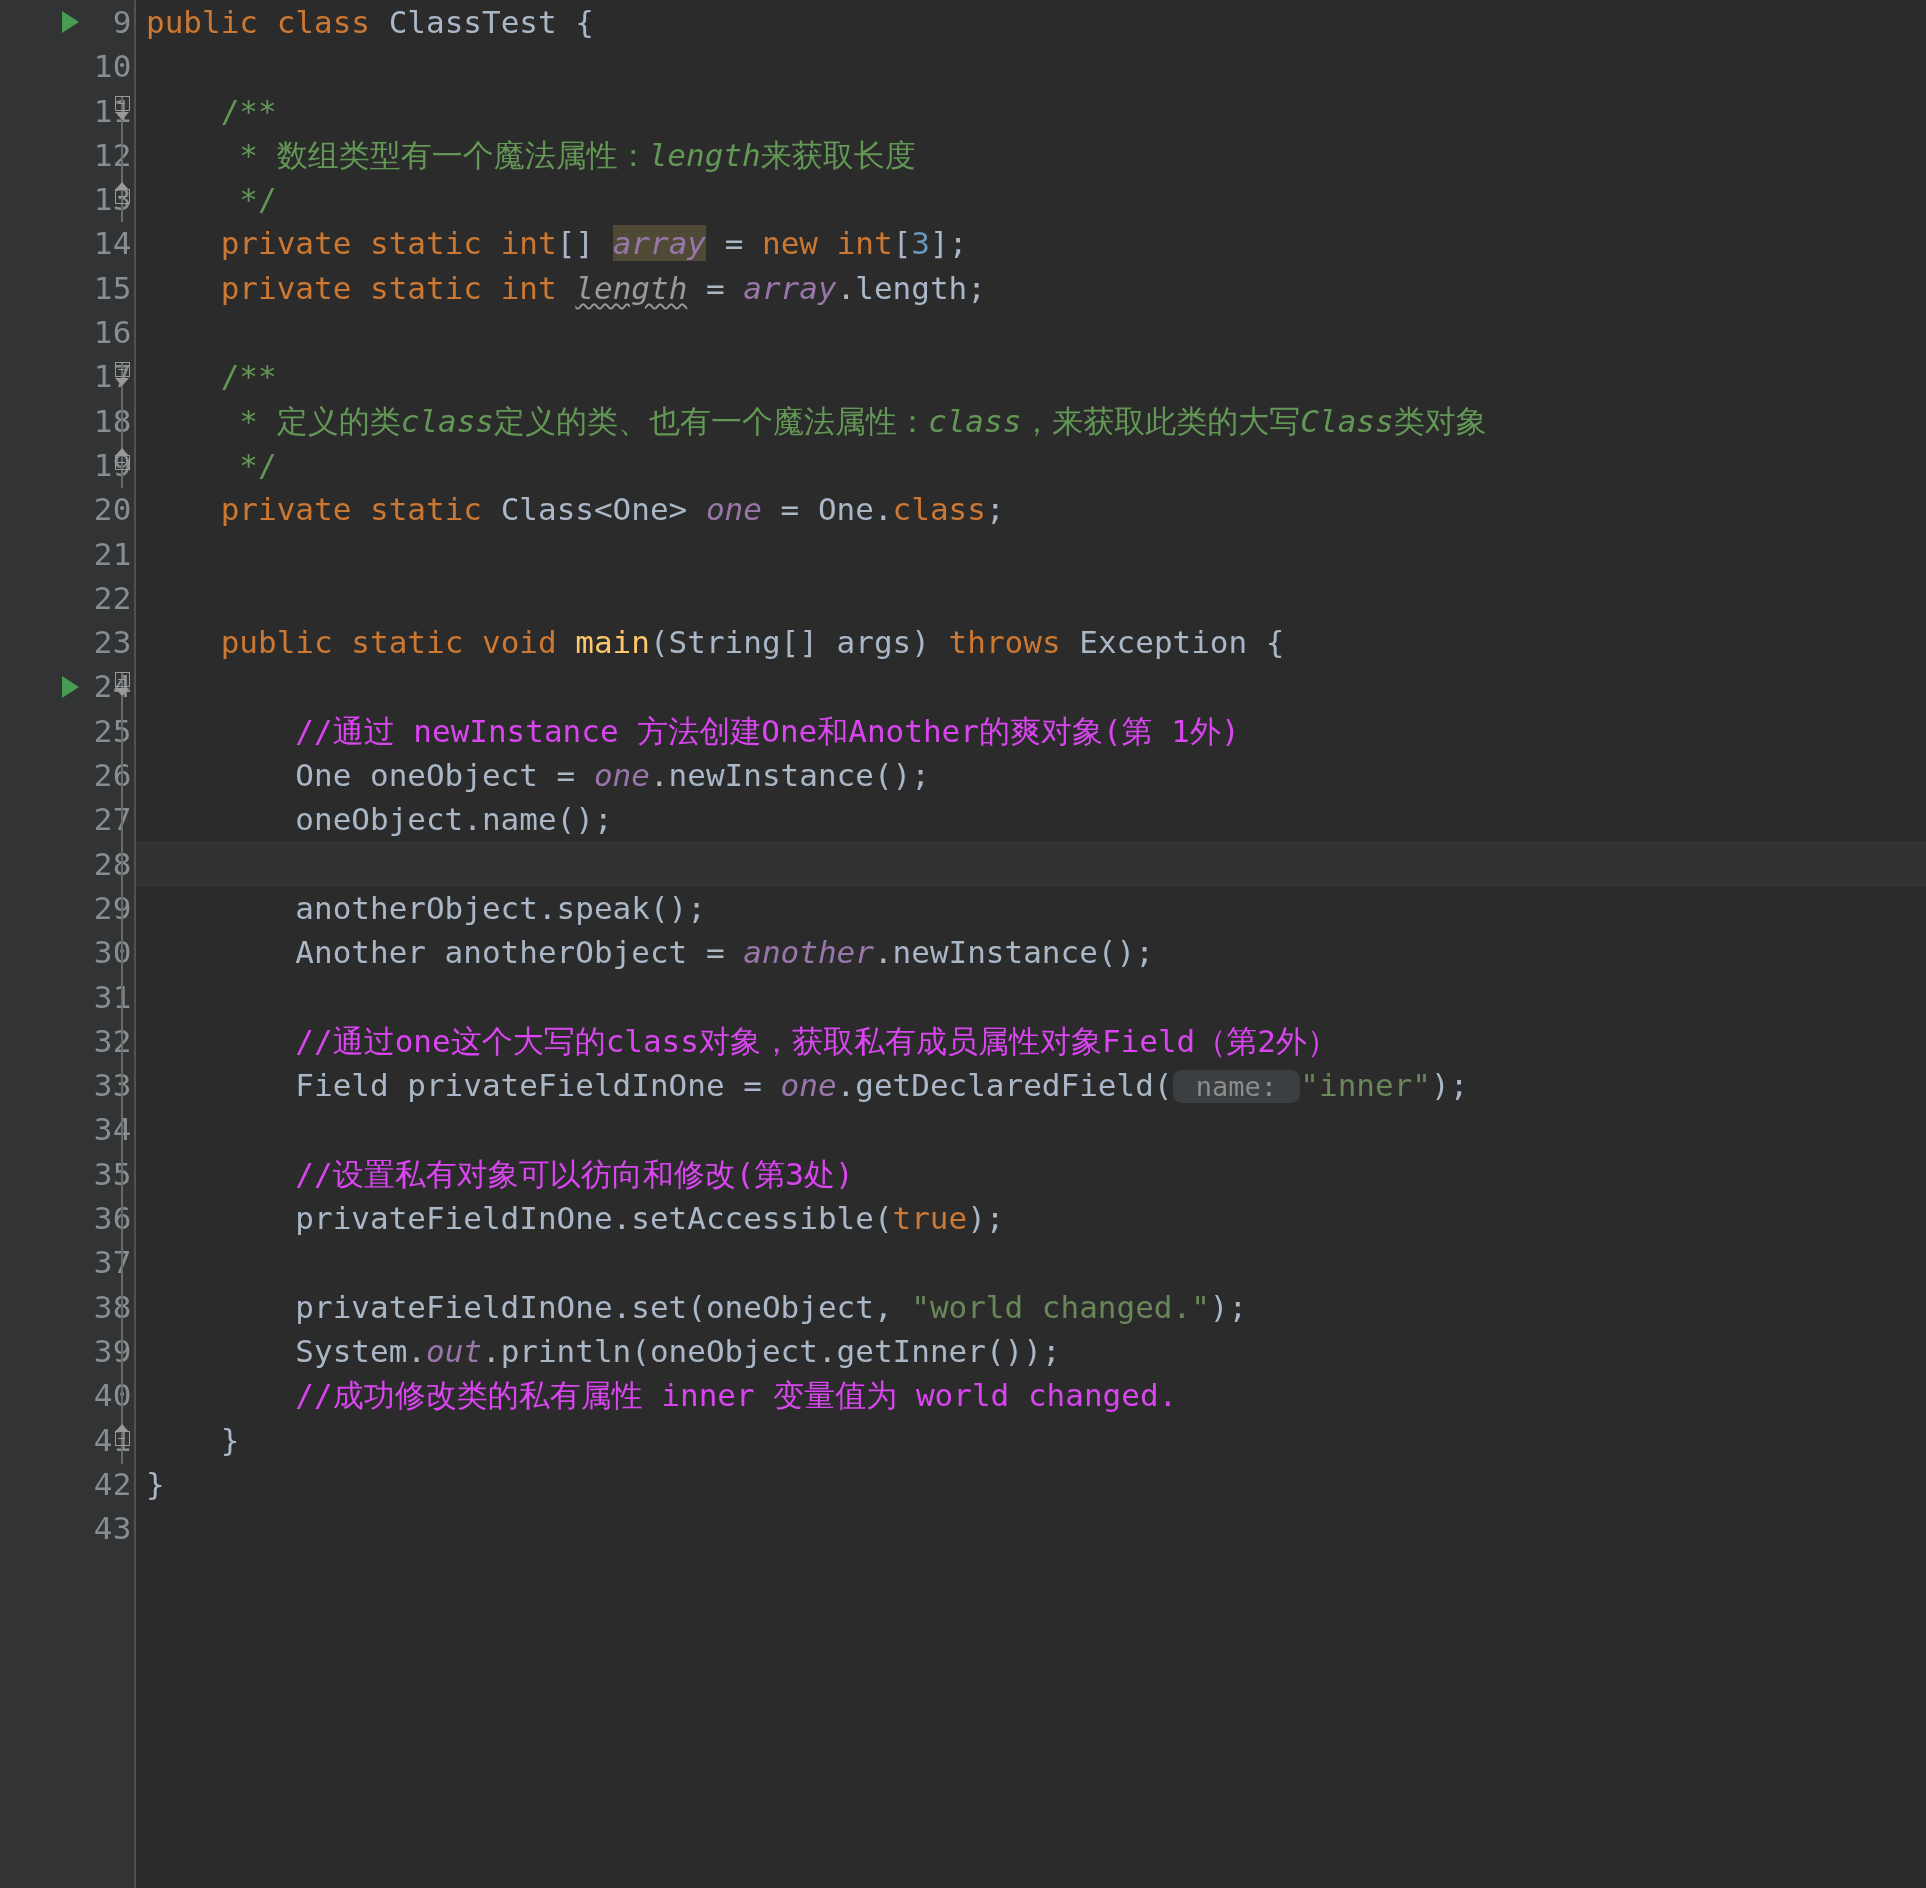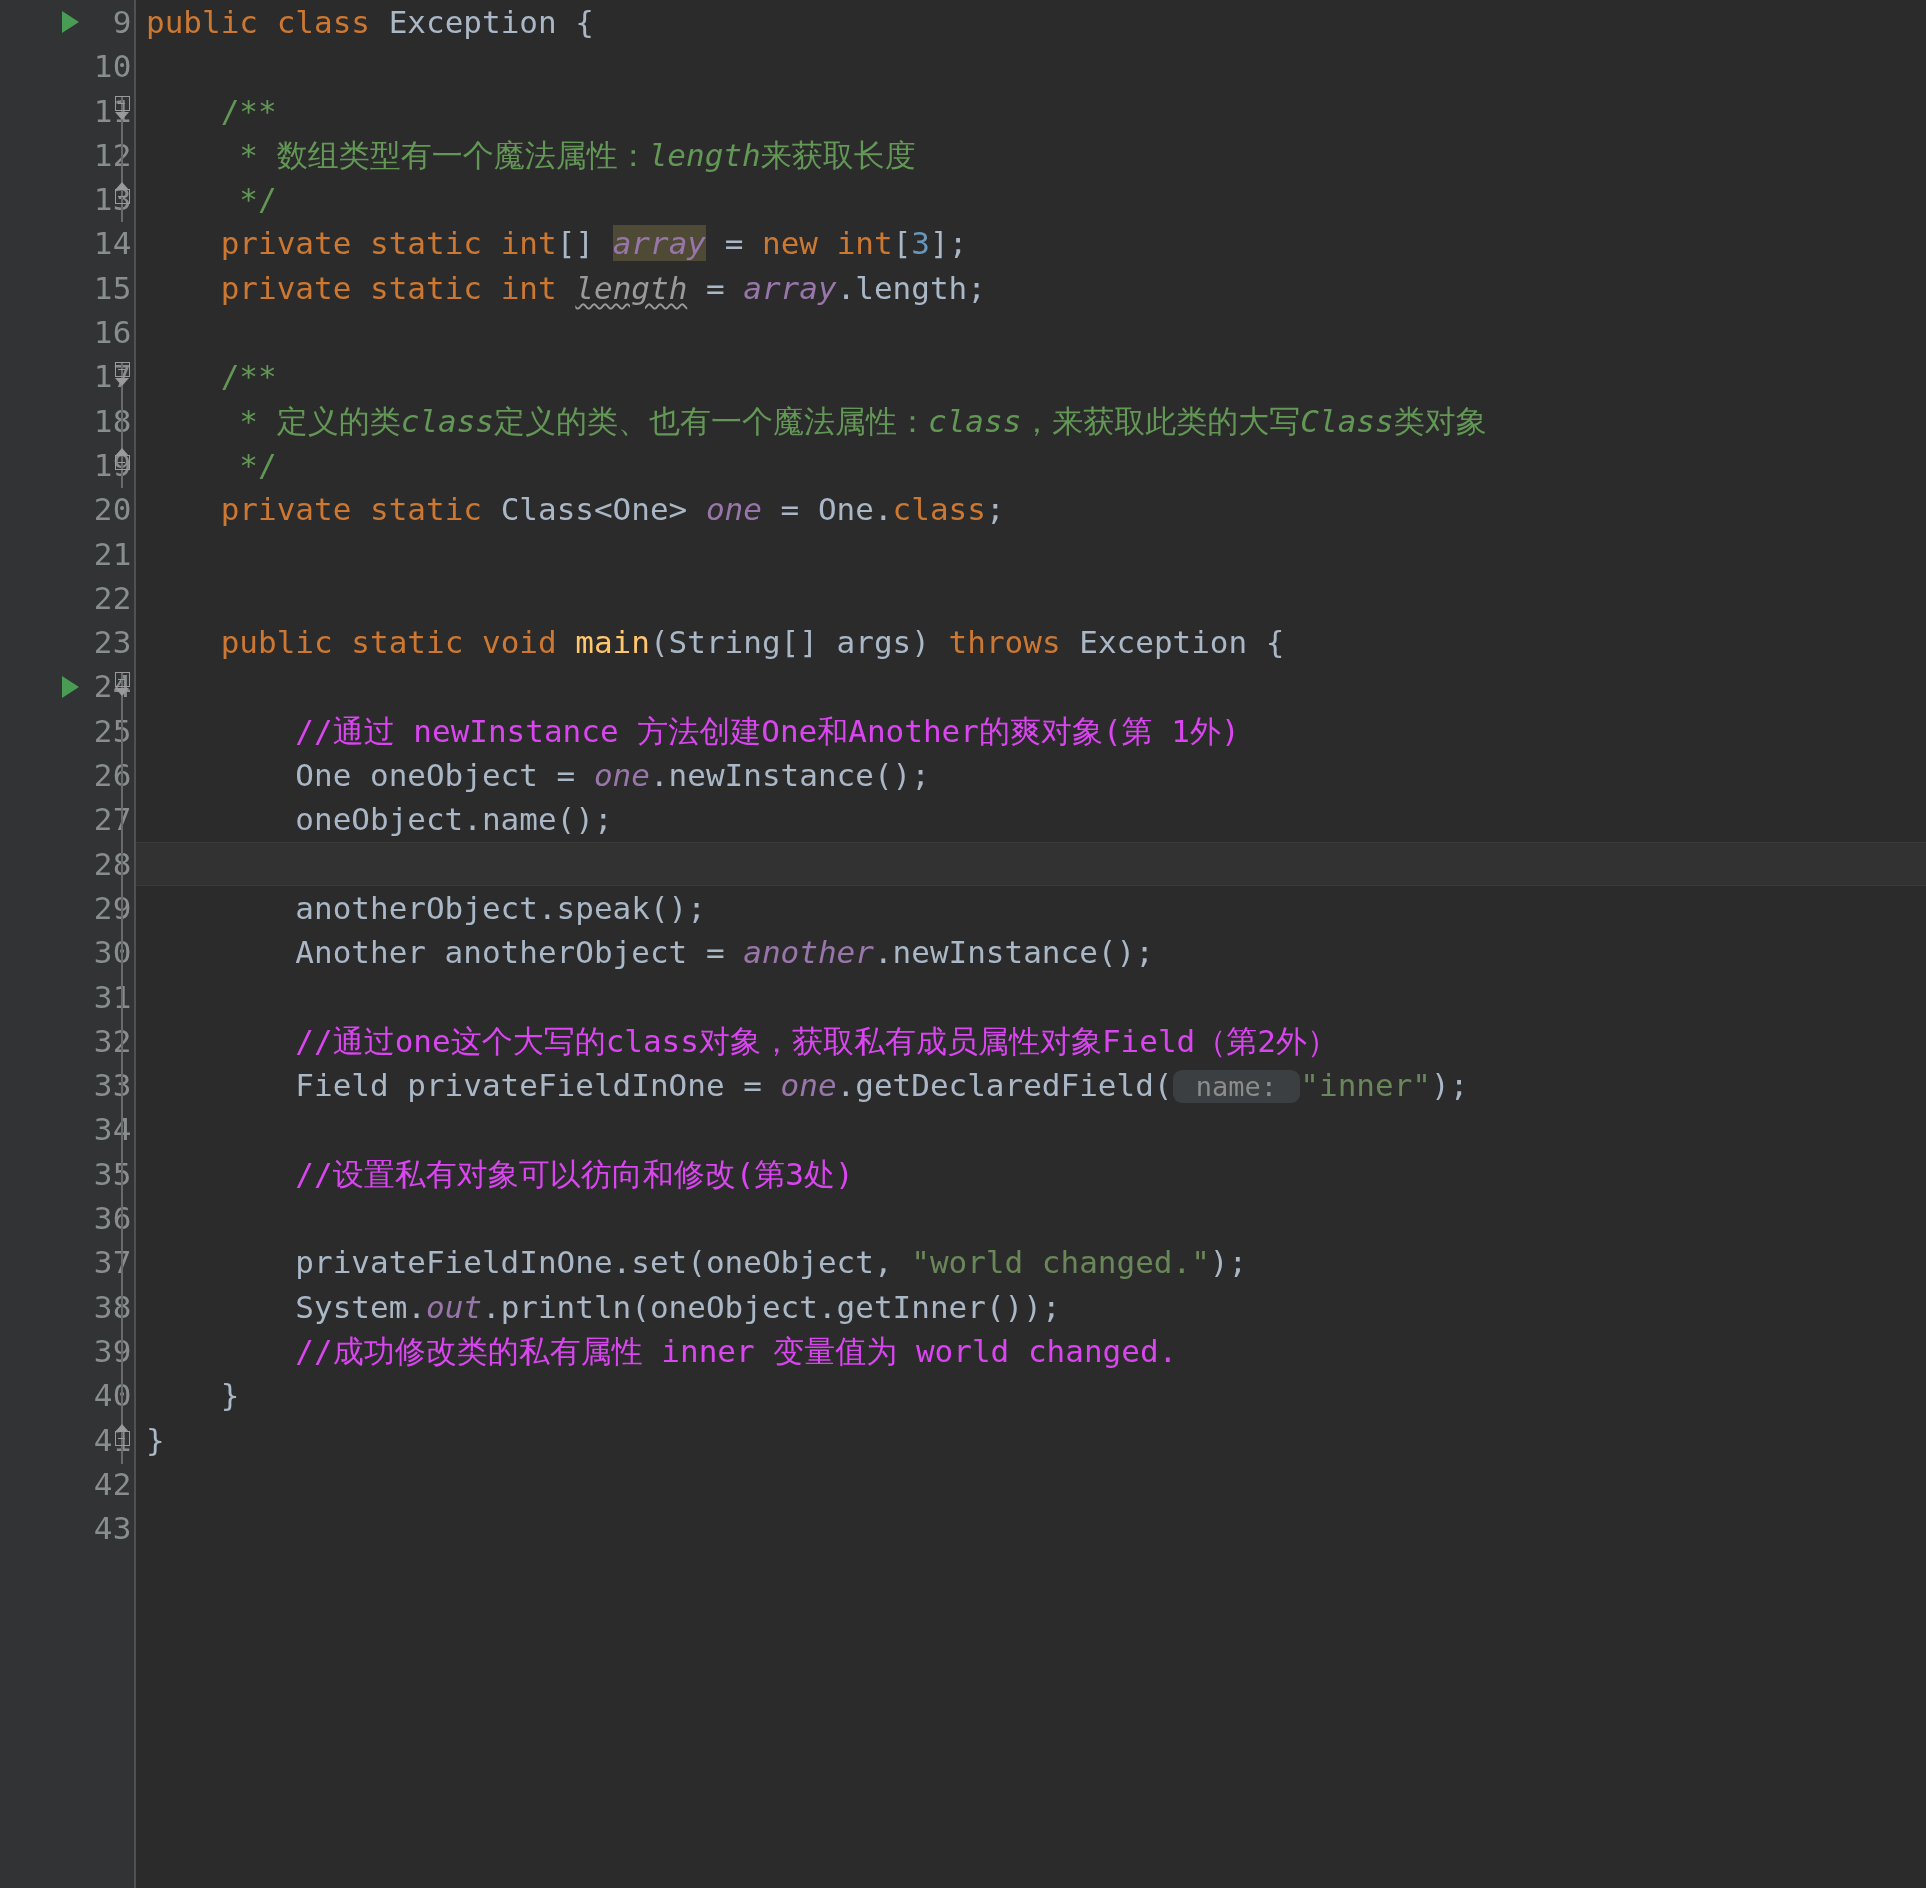--- a/index.html
+++ b/index.html
@@ -281,21 +281,21 @@
       <div class="fold-tip down" style="top:688px;"></div>
       <div class="fold-tip up" style="top:1424px;"></div>
       <div class="fold-box" style="top:1431px;"></div>
     </div>
 
     <div class="gutter-edge"></div>
   </div>
 
   <div class="code">
     <div id="code-lines">
-        <div class="code-line"><span class="kw">public</span><span class="punc"> </span><span class="kw">class</span><span class="punc"> </span><span class="cls">Exception</span><span class="punc"> {</span></div>
+        <div class="code-line"><span class="kw">public</span><span class="punc"> </span><span class="kw">class</span><span class="punc"> </span><span class="cls">ClassTest</span><span class="punc"> {</span></div>
         <div class="code-line">&nbsp;</div>
         <div class="code-line"><span class="doc">    /**</span></div>
         <div class="code-line"><span class="doc">     * 数组类型有一个魔法属性：</span><span class="doc docital">length</span><span class="doc">来获取长度</span></div>
         <div class="code-line"><span class="doc">     */</span></div>
         <div class="code-line"><span class="punc">    </span><span class="kw">private</span><span class="punc"> </span><span class="kw">static</span><span class="punc"> </span><span class="kw">int</span><span class="punc">[]</span><span class="punc"> </span><span class="fld-hl">array</span><span class="punc"> = </span><span class="kw">new</span><span class="punc"> </span><span class="kw">int</span><span class="punc">[</span><span class="num">3</span><span class="punc">];</span></div>
         <div class="code-line"><span class="punc">    </span><span class="kw">private</span><span class="punc"> </span><span class="kw">static</span><span class="punc"> </span><span class="kw">int</span><span class="punc"> </span><span class="unused">length</span><span class="punc"> = </span><span class="fld">array</span><span class="punc">.length;</span></div>
         <div class="code-line">&nbsp;</div>
         <div class="code-line"><span class="doc">    /**</span></div>
         <div class="code-line"><span class="doc">     * 定义的类</span><span class="doc docital">class</span><span class="doc">定义的类、也有一个魔法属性：</span><span class="doc docital">class</span><span class="doc">，来获取此类的大写</span><span class="doc docital">Class</span><span class="doc">类对象</span></div>
         <div class="code-line"><span class="doc">     */</span></div>
@@ -308,20 +308,21 @@
         <div class="code-line"><span class="cls">        One oneObject = </span><span class="fld">one</span><span class="cls">.newInstance();</span></div>
         <div class="code-line"><span class="cls">        oneObject.name();</span></div>
         <div class="code-line caret">&nbsp;</div>
         <div class="code-line"><span class="cls">        anotherObject.speak();</span></div>
         <div class="code-line"><span class="cls">        Another anotherObject = </span><span class="fld">another</span><span class="cls">.newInstance();</span></div>
         <div class="code-line">&nbsp;</div>
         <div class="code-line"><span class="cmt">        //通过one这个大写的class对象，获取私有成员属性对象Field（第2外）</span></div>
         <div class="code-line"><span class="cls">        Field privateFieldInOne = </span><span class="fld">one</span><span class="cls">.getDeclaredField(</span><span class="hint"> name: </span><span class="str">"inner"</span><span class="cls">);</span></div>
         <div class="code-line">&nbsp;</div>
         <div class="code-line"><span class="cmt">        //设置私有对象可以彷向和修改(第3处)</span></div>
+        <div class="code-line"><span class="cls">        privateFieldInOne.setAccessible(</span><span class="kw">true</span><span class="cls">);</span></div>
         <div class="code-line">&nbsp;</div>
         <div class="code-line"><span class="cls">        privateFieldInOne.set(oneObject, </span><span class="str">"world changed."</span><span class="cls">);</span></div>
         <div class="code-line"><span class="cls">        System.</span><span class="fld">out</span><span class="cls">.println(oneObject.getInner());</span></div>
         <div class="code-line"><span class="cmt">        //成功修改类的私有属性 inner 变量值为 world changed.</span></div>
         <div class="code-line"><span class="punc">    }</span></div>
         <div class="code-line"><span class="punc">}</span></div>
       </div>
   </div>
 
 </div>

